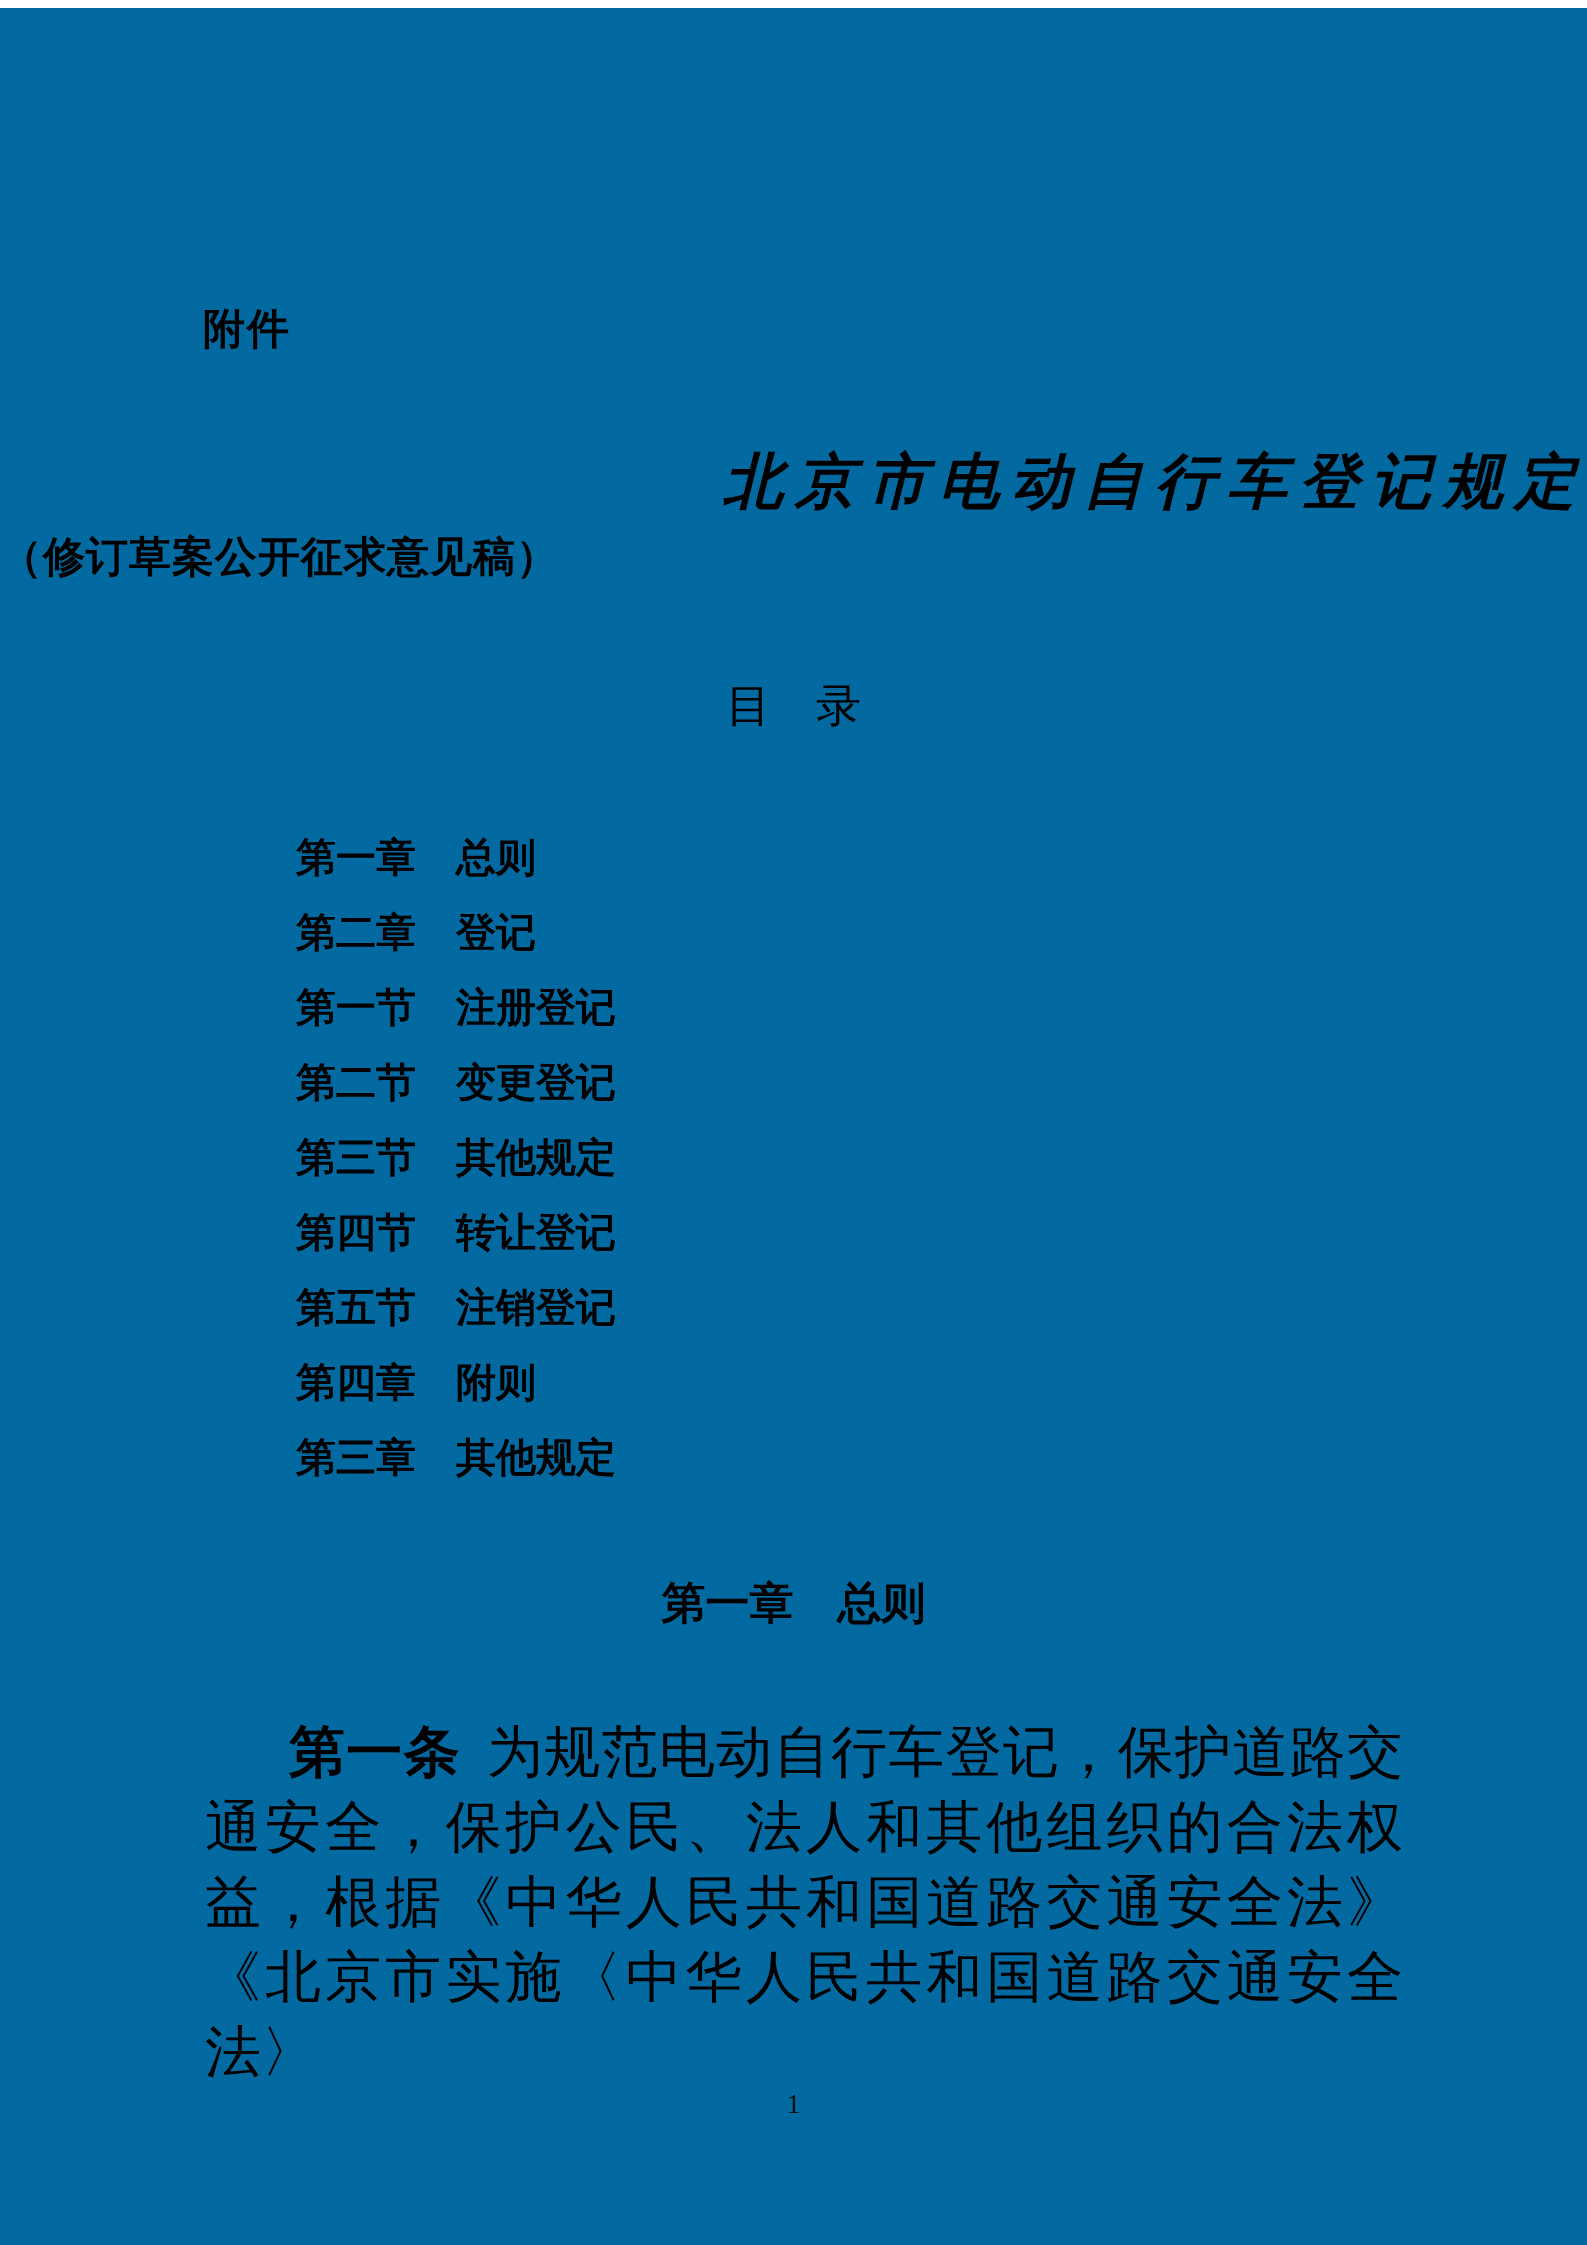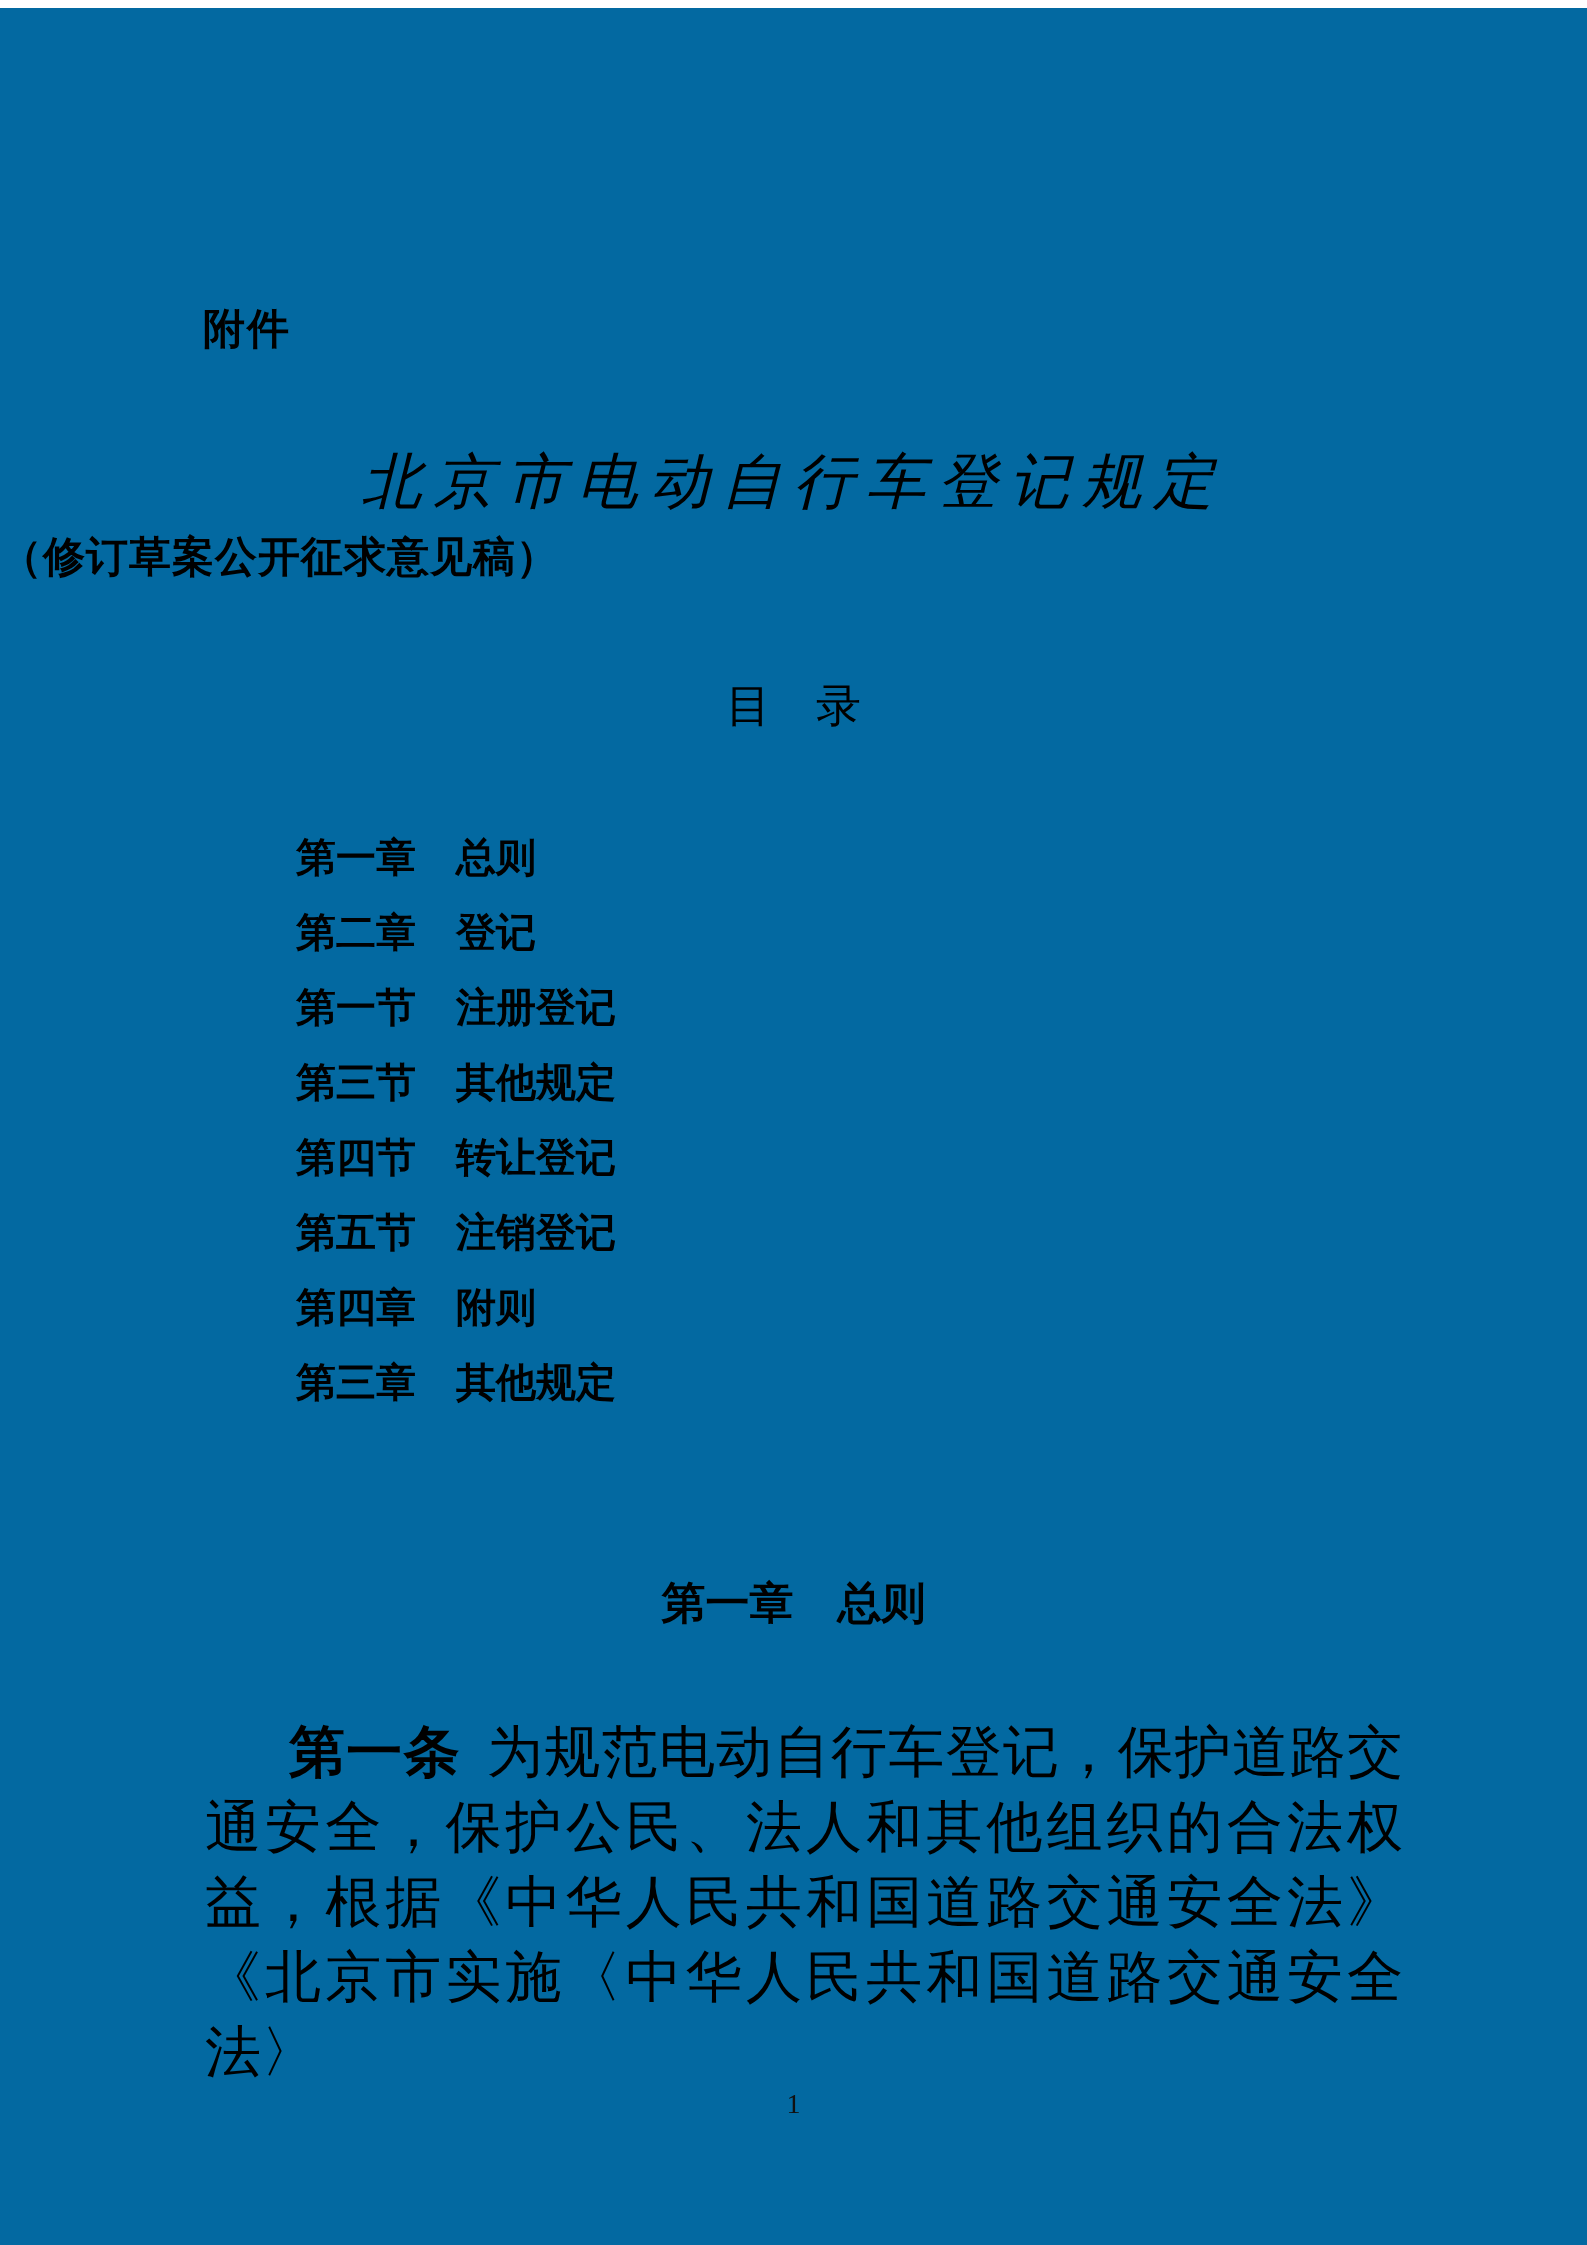--- a/index.html
+++ b/index.html
@@ -23,23 +23,23 @@
     top: 293px;
     font-size: 42px;
     font-weight: 600;
     letter-spacing: 2px;
   }
   .doc-title {
     position: absolute;
     left: 0;
     top: 434px;
     width: 100%;
-    text-align: center;
+    text-align: right;
     font-size: 60px;
-    font-weight: 400;
+    font-weight: 700;
     letter-spacing: 12px;
     font-style: italic; 
   }
   .doc-subtitle {
     position: absolute;
     left: 0;
     top: 521px;
     width: 100%;
     text-align: left;
     font-size: 42px;
@@ -121,20 +121,21 @@
   <h1 class="doc-title serif">北京市电动自行车登记规定</h1>
 
   <div class="doc-subtitle serif">（修订草案公开征求意见稿）</div>
 
   <div class="toc-title sans">目　录</div>
 
   <ul class="toc">
     <li class="toc-item chapter">第一章　总则</li>
     <li class="toc-item chapter">第二章　登记</li>
     <li class="toc-item section">第一节　注册登记</li>
+    <li class="toc-item section">第二节　变更登记</li>
     <li class="toc-item section">第三节　其他规定</li>
     <li class="toc-item section">第四节　转让登记</li>
     <li class="toc-item section">第五节　注销登记</li>
     <li class="toc-item chapter">第四章　附则</li>
     <li class="toc-item chapter">第三章　其他规定</li>
   </ul>
 
   <h2 class="chapter-heading sans">第一章　总则</h2>
 
   <p class="body-para serif"><span class="article-label">第一条</span><span>为规范电动自行车登记，保护道路交通安全，保护公民、法人和其他组织的合法权益，根据《中华人民共和国道路交通安全法》《北京市实施〈中华人民共和国道路交通安全法〉</span></p>

